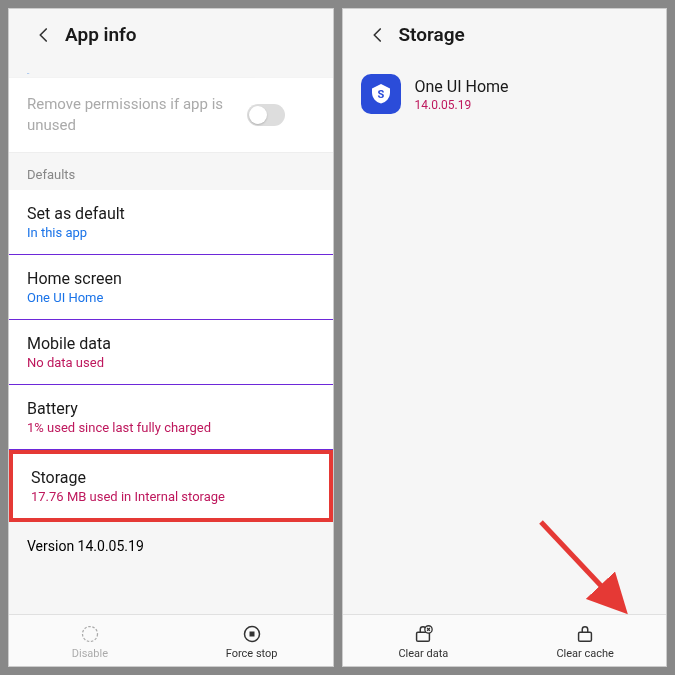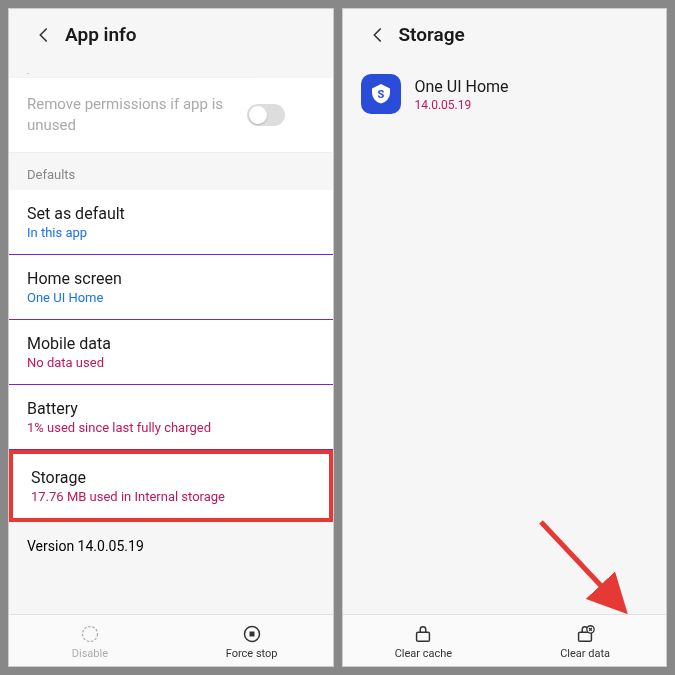--- a/index.html
+++ b/index.html
@@ -137,34 +137,34 @@
       </div>
     </div>
 
   </div>
   <div class="bottom-bar">
     <div class="bottom-btn">
       <div class="bottom-icon">
         <svg width="22" height="22" viewBox="0 0 24 24">
             <rect x="5" y="10" width="14" height="10" rx="1.5" stroke="#333" stroke-width="1.6" fill="none"></rect>
             <path d="M9 10V7a3 3 0 016 0v3" stroke="#333" stroke-width="1.6" fill="none"></path>
+            <circle cx="18" cy="7" r="4" fill="#fafafa" stroke="#333" stroke-width="1.4"></circle>
+            <path d="M16.5 5.5l3 3M19.5 5.5l-3 3" stroke="#333" stroke-width="1.3"></path>
           </svg>
       </div>
-      <div class="bottom-label">Clear cache</div>
+      <div class="bottom-label">Clear data</div>
     </div>
     <div class="bottom-btn">
       <div class="bottom-icon">
         <svg width="22" height="22" viewBox="0 0 24 24">
             <rect x="5" y="10" width="14" height="10" rx="1.5" stroke="#333" stroke-width="1.6" fill="none"></rect>
             <path d="M9 10V7a3 3 0 016 0v3" stroke="#333" stroke-width="1.6" fill="none"></path>
-            <circle cx="18" cy="7" r="4" fill="#fafafa" stroke="#333" stroke-width="1.4"></circle>
-            <path d="M16.5 5.5l3 3M19.5 5.5l-3 3" stroke="#333" stroke-width="1.3"></path>
           </svg>
       </div>
-      <div class="bottom-label">Clear data</div>
+      <div class="bottom-label">Clear cache</div>
     </div>
   </div>
 
   <svg class="arrow" style="right:20px; bottom:34px;" width="120" height="120" viewBox="0 0 120 120">
     <defs>
         <marker id="ah" markerWidth="8" markerHeight="8" refX="6" refY="4" orient="auto">
           <path d="M0 0L8 4L0 8z" fill="#e53935"></path>
         </marker>
       </defs>
     <path d="M15 10 L95 95" stroke="#e53935" stroke-width="5" fill="none" marker-end="url(#ah)"></path>

